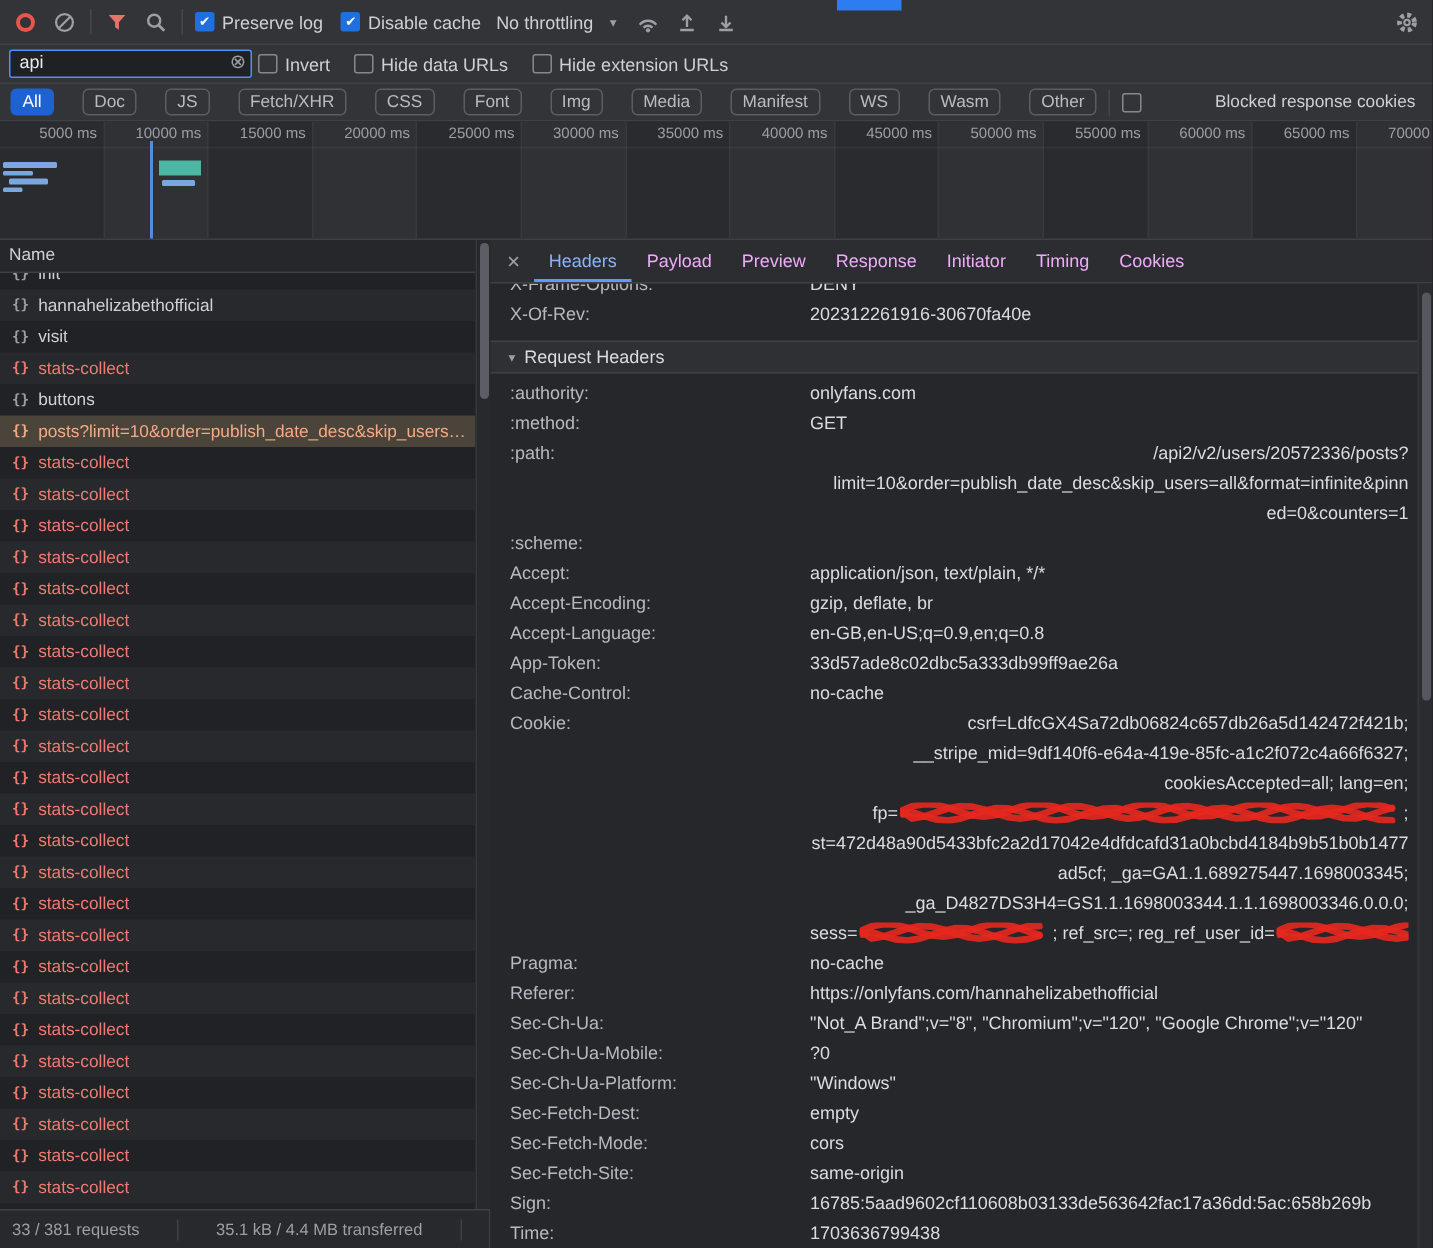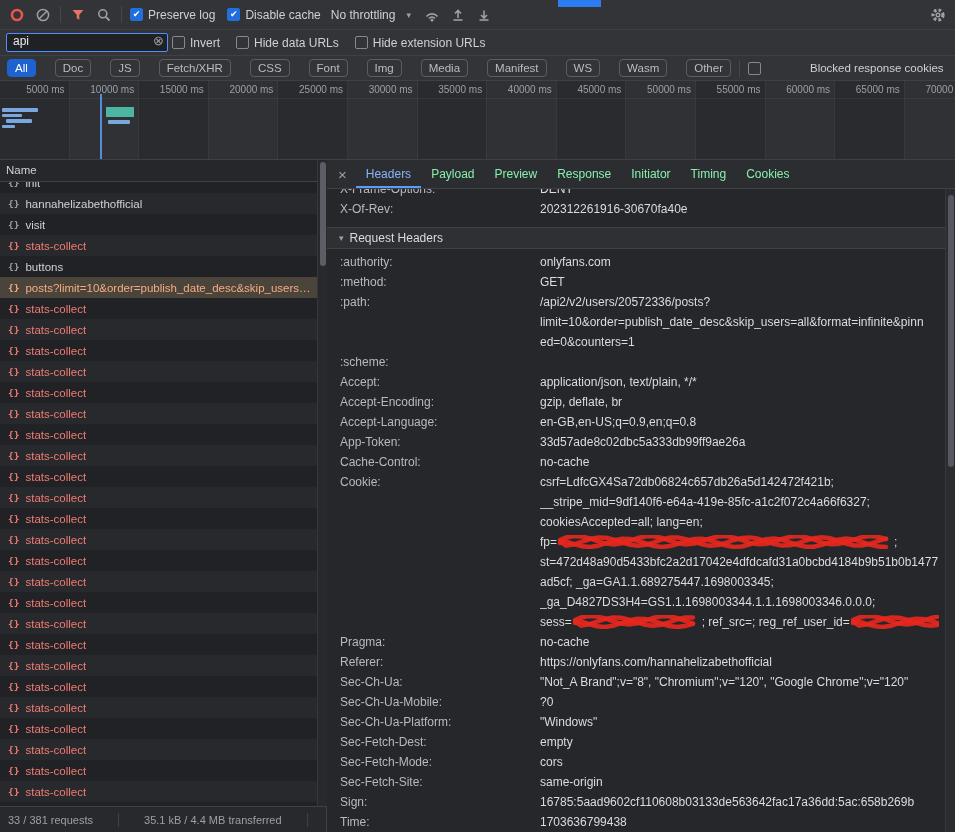--- a/index.html
+++ b/index.html
@@ -78,30 +78,30 @@
 
   .statusbar { height:26px; flex:none; border-top:1px solid #3e4043; background:#28292c; display:flex; align-items:center;
                gap:25px; padding-left:8px; font-size:11px; color:#9aa0a6; white-space:nowrap; overflow:hidden; }
   .sbsep { width:1px; height:14px; background:#3e4043; flex:none; }
 
   
   .right { flex:1; min-width:0; display:flex; flex-direction:column; background:#26272b; position:relative; }
   .tabbar { height:29px; flex:none; display:flex; align-items:center; background:#2c2d30; border-bottom:1px solid #3e4043; }
   .xclose { padding:0 9px 0 11px; color:#9aa0a6; font-size:15px; line-height:1; }
   .dtabs { display:flex; height:100%; align-items:stretch; }
-  .dtab { padding:0 10px; display:flex; align-items:center; font-size:12px; color:#86efac; }
+  .dtab { padding:0 10px; display:flex; align-items:center; font-size:12px; color:#f0abfc; }
   .dtab.active { color:#8ab4f8; box-shadow:inset 0 -2px 0 #5b9cf8; }
 
   .detail-content { flex:1; overflow:hidden; }
   .clip-row { height:10px; overflow:hidden; }
   .clip-row .hrow { transform:translateY(-10px); }
   .hrow { display:flex; align-items:flex-start; padding-left:13px; line-height:20px; font-size:12px; }
   .hname { width:200px; flex:none; color:#b6bac0; }
   .hval { flex:1; min-width:0; color:#dadce0; word-break:break-all; padding-right:16px; }
-  .hline { line-height:20px; white-space:nowrap; overflow:hidden; }
+  .hline { line-height:20px; white-space:nowrap; overflow:hidden;text-align:right; }
   .sec-header { margin-top:8px; height:22px; background:#2f3033; border-top:1px solid #3e4043; border-bottom:1px solid #3e4043;
                 display:flex; align-items:center; gap:6px; padding-left:12px; color:#dadce0; font-size:12px; }
   .tri { color:#9aa0a6; font-size:9px; }
   .hdr-rows { padding-top:3px; }
   .redact { display:inline-block; height:14px; vertical-align:-3px; margin:0 1px; line-height:0; }
 
   .rscroll { position:absolute; right:0; top:29px; bottom:0; width:10px; background:#2b2c2f; border-left:1px solid #36373a; }
   .rthumb { position:absolute; left:2px; top:6px; width:6px; height:272px; background:#55595f; border-radius:3px; }
 </style>
 </head>

